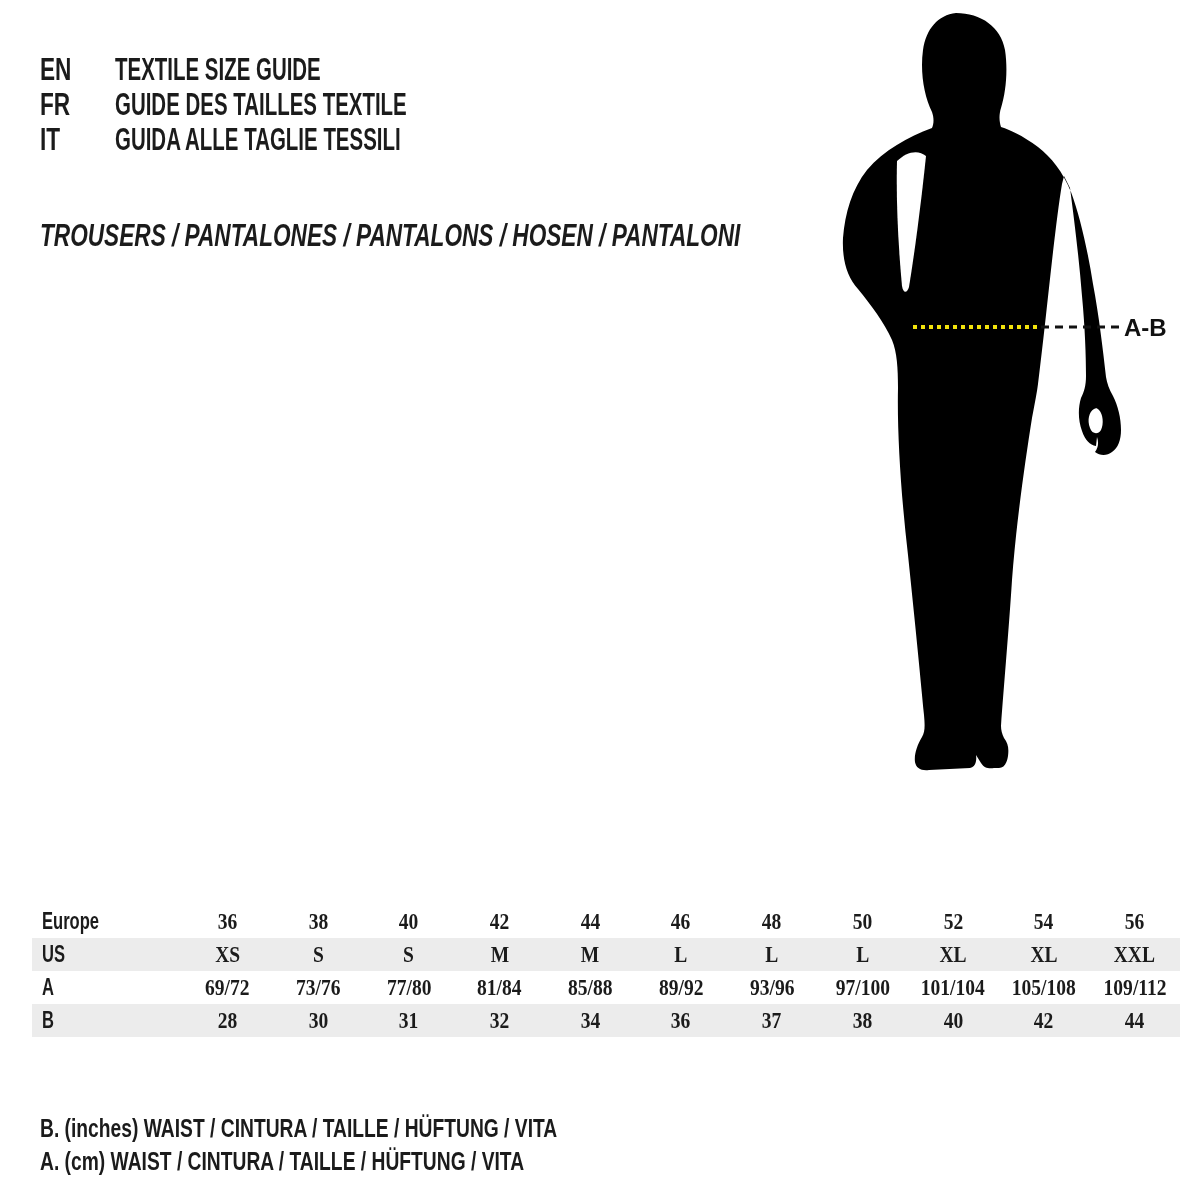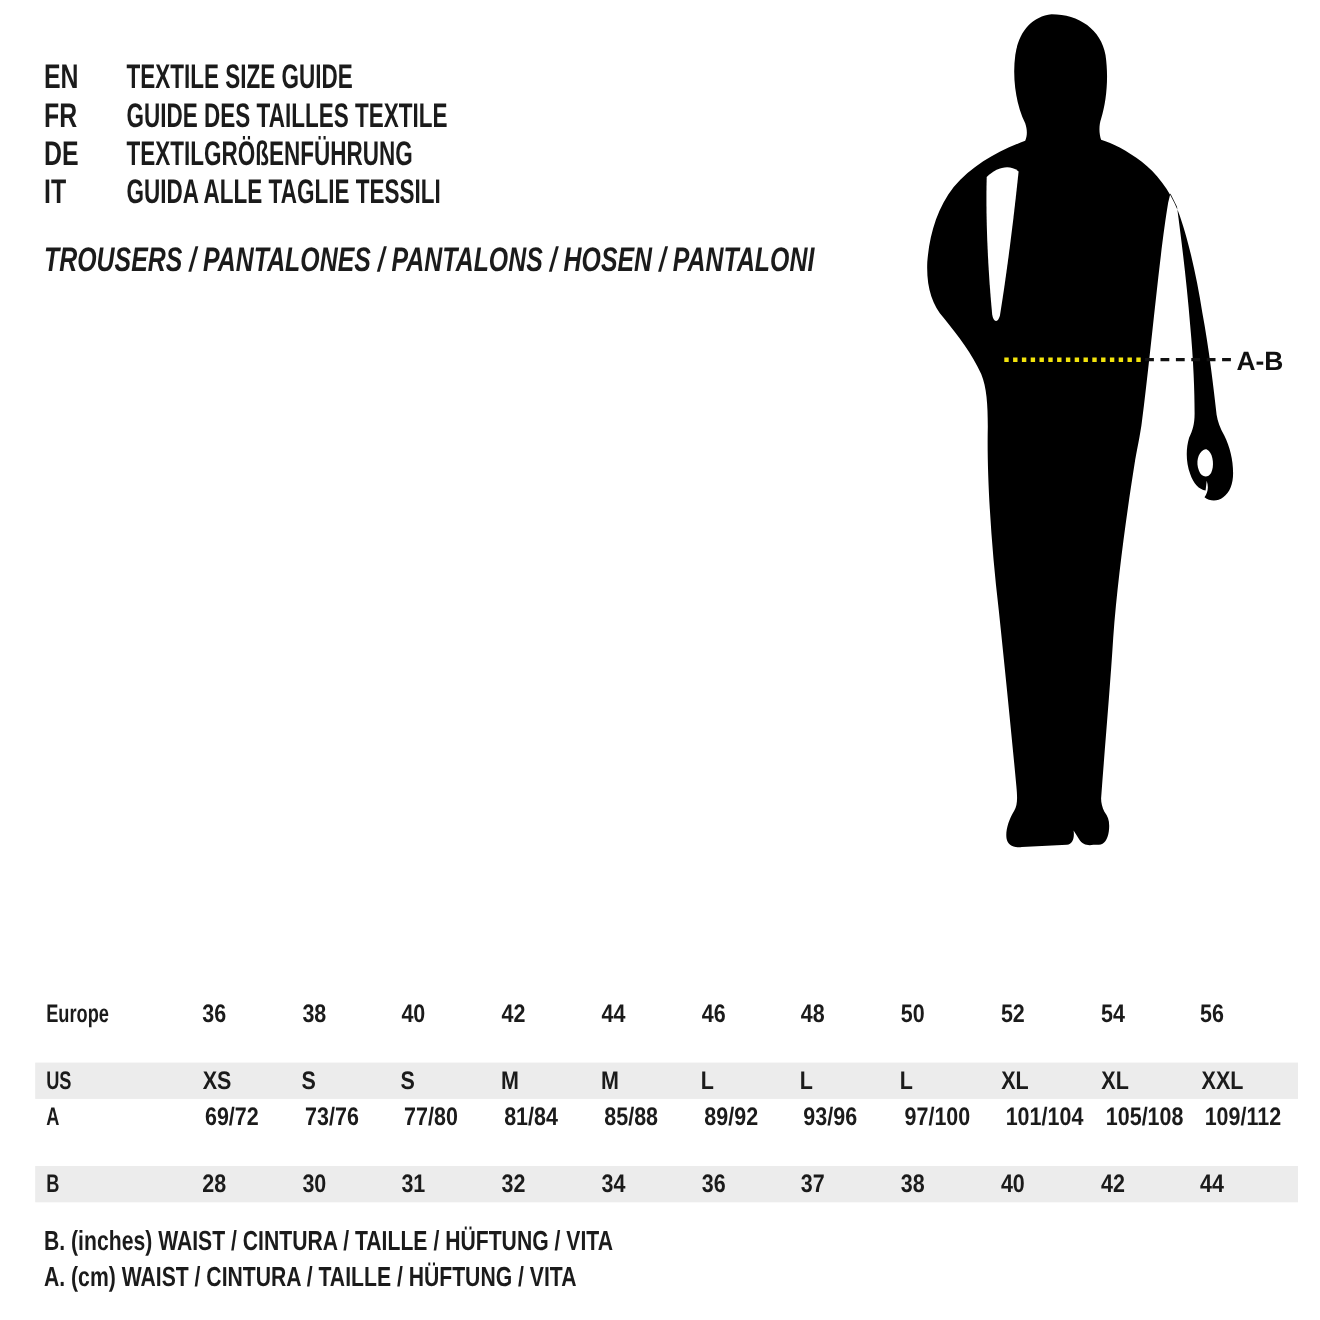--- a/index.html
+++ b/index.html
@@ -54,45 +54,41 @@
     margin-bottom: 4px;
     box-sizing: border-box;
   }
   .trow {
     display: grid;
     grid-template-columns: 150px repeat(11, 1fr);
     align-items: center;
     height: 33px;
     font-size: 23px; font-weight: bold;
   }
-  .trow.shaded { background: var(--row-alt-bg, #ececec); margin-top: 28px; }
+  .trow.shaded { background: var(--row-alt-bg, #ececec); }
   .tlabel { padding-left: 10px; }
-  .tcell { text-align: left; }
+  .tcell { text-align: center; font-family: Liberation Serif, serif; }
 
   
   .notes { position: absolute; left: 40px; top: 1112px; }
   .note { height: 33px; line-height: 33px; font-size: 25px; font-weight: bold; }
 </style>
 </head>
 <body>
 
 <div class="canvas">
 
   <div class="lang-list">
       <div class="lang-row">
         <span class="lang-code"><span class="cx" style="--sx: .73;">EN</span></span>
         <span class="cx" style="--sx: .66;">TEXTILE SIZE GUIDE</span>
       </div>
       <div class="lang-row">
         <span class="lang-code"><span class="cx" style="--sx: .73;">FR</span></span>
         <span class="cx" style="--sx: .66;">GUIDE DES TAILLES TEXTILE</span>
-      </div>
-      <div class="lang-row">
-        <span class="lang-code"><span class="cx" style="--sx: .73;">DE</span></span>
-        <span class="cx" style="--sx: .66;">TEXTILGRÖßENFÜHRUNG</span>
       </div>
       <div class="lang-row">
         <span class="lang-code"><span class="cx" style="--sx: .73;">IT</span></span>
         <span class="cx" style="--sx: .66;">GUIDA ALLE TAGLIE TESSILI</span>
       </div>
     </div>
 
   <div class="product-title">
     <span class="cx" style="--sx:.73">TROUSERS / PANTALONES / PANTALONS / HOSEN / PANTALONI</span>
   </div>

